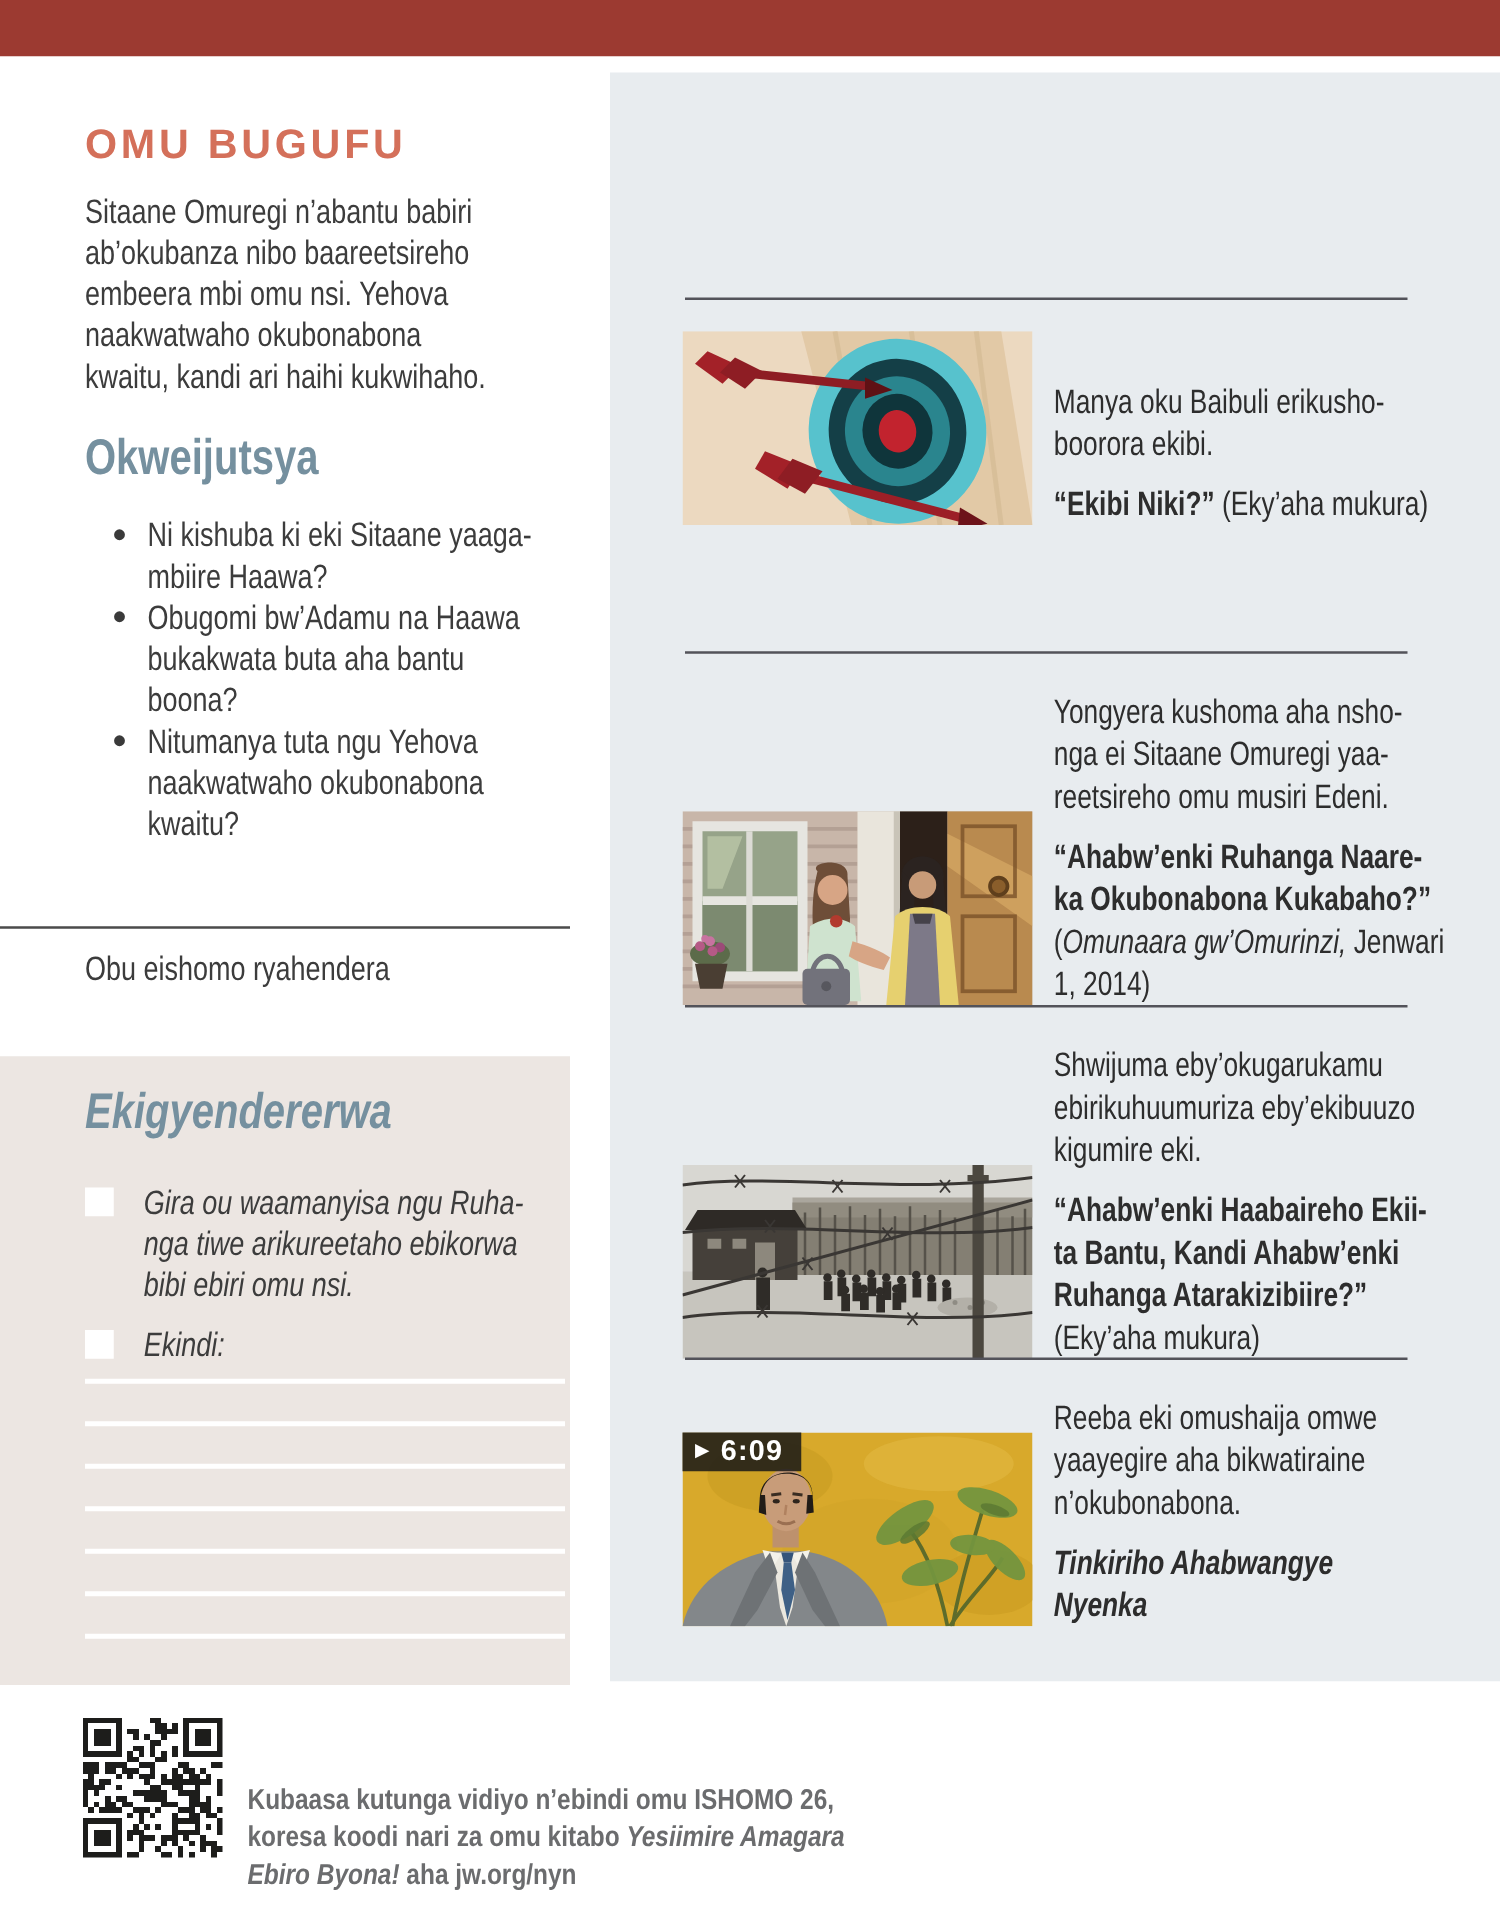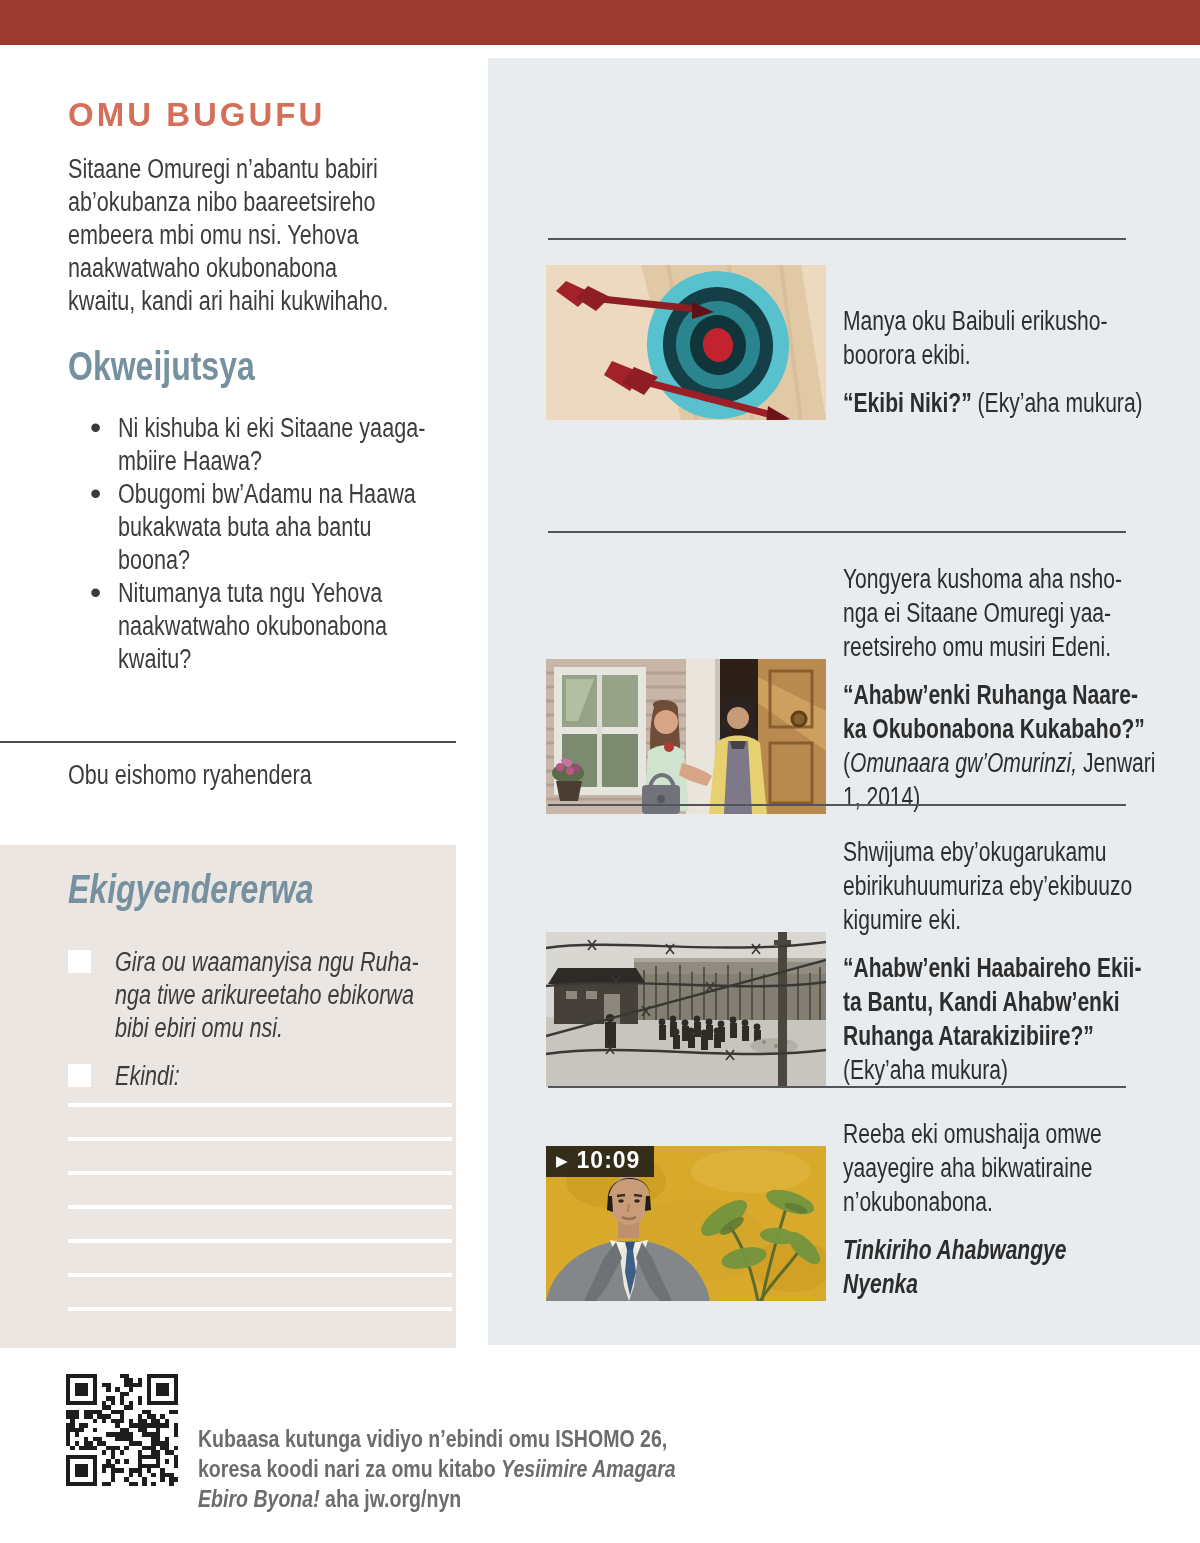--- a/index.html
+++ b/index.html
@@ -37,21 +37,21 @@
   .goal-item2{left:0;top:215px;}
   .checkbox{position:absolute;left:68px;top:4px;width:23px;height:23px;background:#ffffff;}
   .goal-text{position:absolute;left:115px;top:0;}
   .wline{position:absolute;left:68px;width:384px;height:4px;background:#ffffff;}
 
   
   .panel{left:488px;top:58px;width:712px;height:1287px;background:#e8ecef;}
   .explore-h{position:absolute;left:60px;top:48px;color:#71909f;font-size:31px;font-weight:bold;
              letter-spacing:16px;white-space:nowrap;}
   .section{position:absolute;left:60px;width:578px;border-top:2px solid #53535a;display:flex;align-items:flex-end;}
-  .s1{top:180px;} .s2{top:473px;} .s3{top:746px;} .s4{top:1028px;}
+  .s1{top:180px;} .s2{top:463px;} .s3{top:746px;} .s4{top:1028px;}
   .section figure{margin:25px 17px 0 -2px;padding:0;position:relative;flex:0 0 auto;line-height:0;}
   .section .rtext{margin-top:29px;}
   .para2{margin-top:14px;}
   .video-badge{position:absolute;left:0;top:0;background:rgba(24,24,24,0.85);color:#ffffff;
                display:flex;align-items:center;padding:3px 14px 5px 10px;line-height:1;}
   .video-badge .play{font-size:15px;margin-right:9px;}
   .video-badge .dur{font-size:23px;font-weight:bold;letter-spacing:1px;}
 
   
   .qr{left:66px;top:1374px;width:112px;height:112px;}
@@ -404,21 +404,21 @@
             <line x1="71" y1="50" x2="79" y2="49"></line>
               <line x1="88" y1="49" x2="96" y2="50"></line>
           </g>
           <ellipse cx="75" cy="55" rx="2.8" ry="1.8" fill="#2e241c"></ellipse>
           <ellipse cx="91" cy="55" rx="2.8" ry="1.8" fill="#2e241c"></ellipse>
           <line x1="83" y1="58" x2="82" y2="66" stroke="#b0815f" stroke-width="2"></line>
           <path d="M76,71 Q83,75 90,71" stroke="#9a6f51" stroke-width="2.4" fill="none"></path>
         </svg>
         <div class="video-badge">
           <span class="play">▶</span>
-          <span class="dur">10:09</span>
+          <span class="dur">6:09</span>
         </div>
       </figure>
       <div class="rtext cond78">
         <div>
             <div class="tline">Reeba eki omushaija omwe</div>
             <div class="tline">yaayegire aha bikwatiraine</div>
             <div class="tline">n’okubonabona.</div>
           </div>
         <div class="para2">
             <div class="tline"><span class="b i">Tinkiriho Ahabwangye</span></div>

